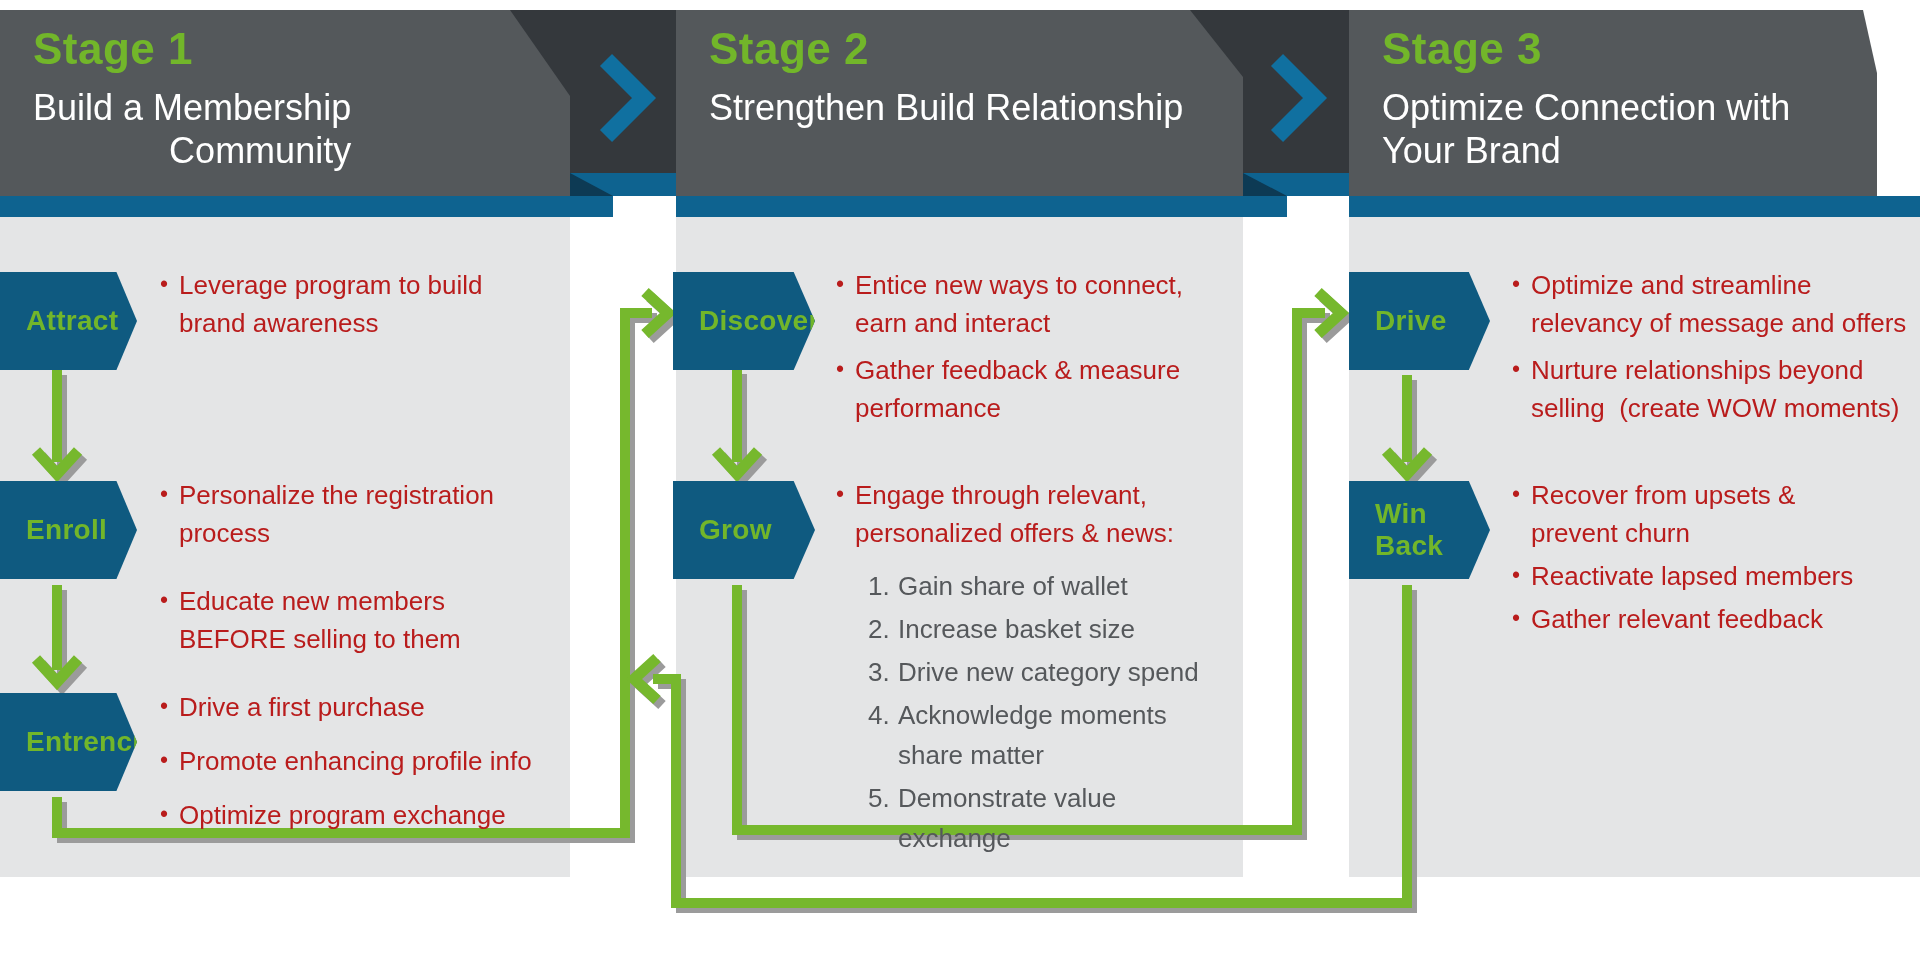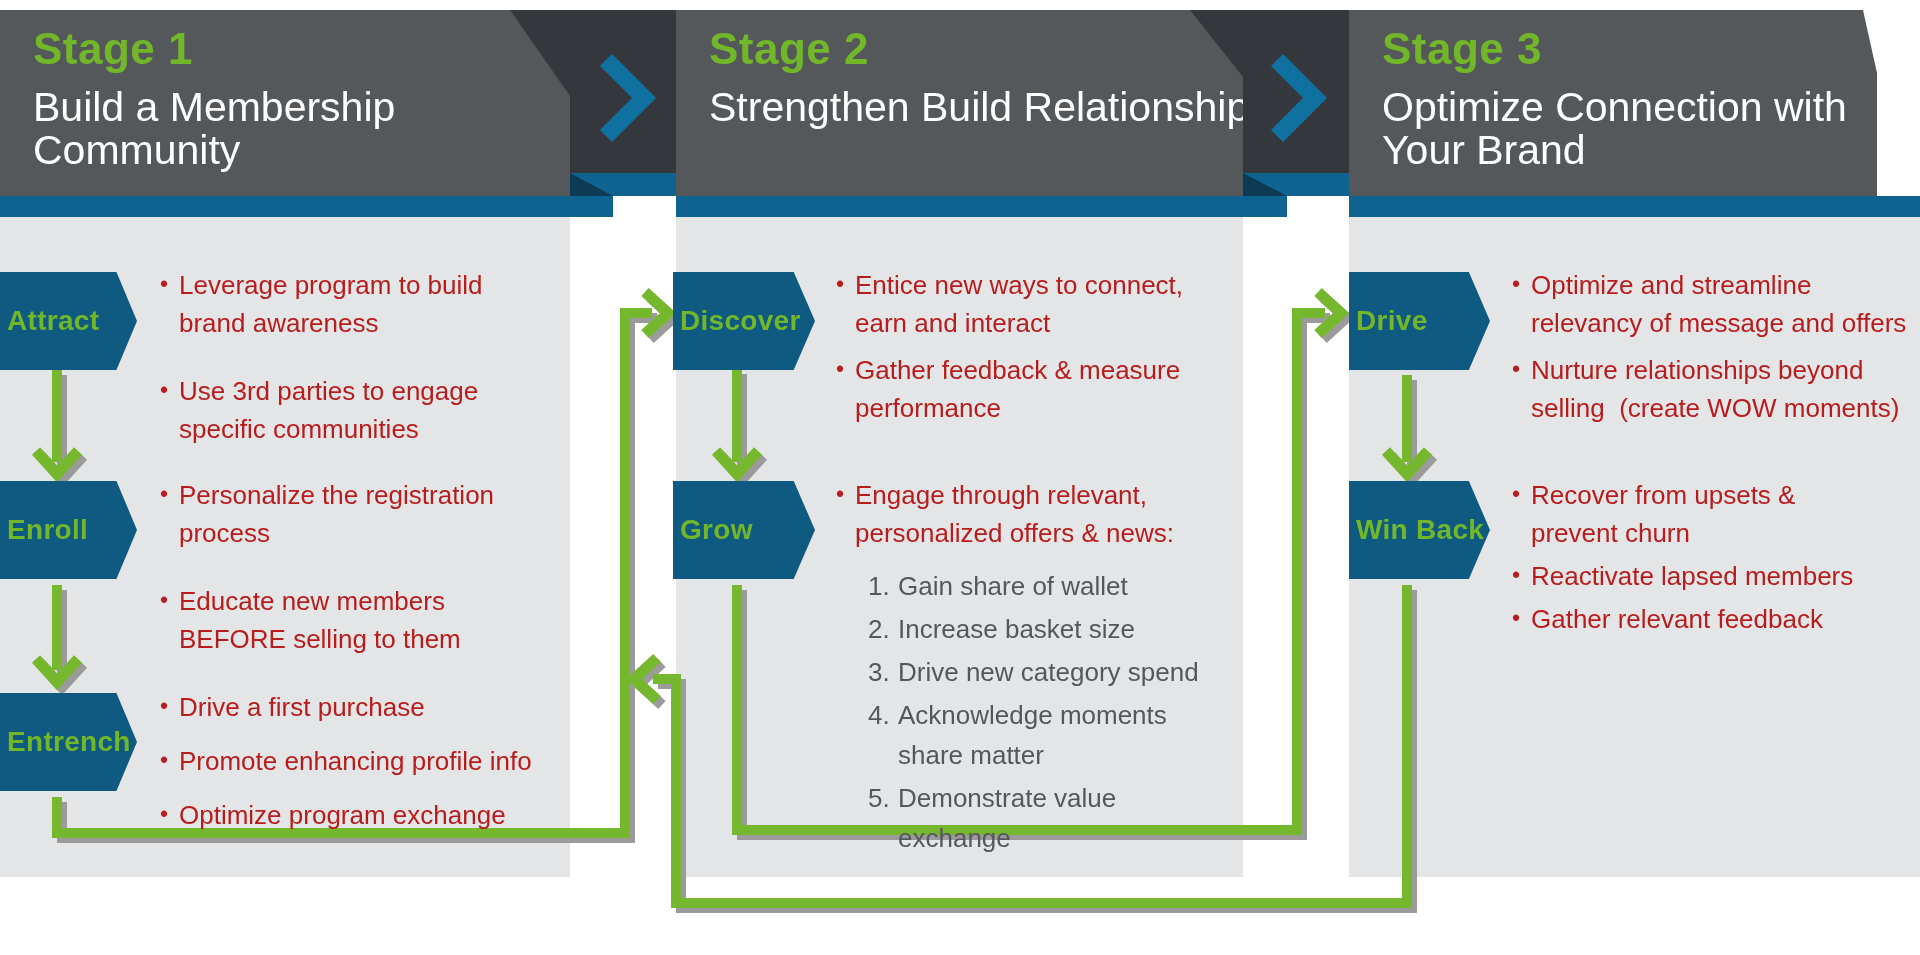--- a/index.html
+++ b/index.html
@@ -1,24 +1,24 @@
 <!DOCTYPE html>
 <html><head>
 <meta charset="utf-8">
 <style>
   html,body{margin:0;padding:0;background:#ffffff;font-family:"Liberation Sans",sans-serif;}
   #canvas{position:relative;width:1920px;height:955px;background:#ffffff;overflow:hidden;}
 
   
   .hdr{position:absolute;top:10px;height:186px;background:#54585b;z-index:2;}
-  .hdr-s1{left:0;width:570px;clip-path:polygon(0 0,510px 0,100% 86px,100% 100%,0 100%);}
+  .hdr-s1{left:0;width:570px;clip-path:polygon(0 0,510px 0,100% 86px,100% 100%,0 100%);text-align:right;}
   .hdr-s2{left:676px;width:567px;clip-path:polygon(0 0,514px 0,100% 67px,100% 100%,0 100%);}
   .hdr-s3{left:1349px;width:528px;clip-path:polygon(0 0,514px 0,100% 63px,100% 100%,0 100%);}
   .stage-title{position:absolute;left:33px;top:14px;font-size:44px;font-weight:bold;color:#72b62a;letter-spacing:.5px;}
-  .stage-sub{position:absolute;left:33px;top:76px;font-size:41px;color:#ffffff;line-height:43px;font-weight:400;}
+  .stage-sub{position:absolute;left:33px;top:76px;font-size:36px;color:#ffffff;line-height:43px;font-weight:400;}
 
   
   .gapblock{position:absolute;top:10px;height:163px;background:#34383c;z-index:1;}
   #gap1{left:503px;width:173px;}
   #gap2{left:1190px;width:159px;}
   .chev{position:absolute;z-index:3;}
   #chev1{left:594px;top:50px;}
   #chev2{left:1265px;top:50px;}
 
   
@@ -36,21 +36,21 @@
   
   .panel{position:absolute;top:217px;height:660px;background:#e4e5e6;z-index:0;}
   #panel1{left:0;width:570px;}
   #panel2{left:676px;width:567px;}
   #panel3{left:1349px;width:571px;}
 
   
   .badge{position:absolute;height:98px;background:#0f5a80;
     clip-path:polygon(0 0,85% 0,100% 50%,85% 100%,0 100%);
     color:#72b62a;font-weight:bold;font-size:28px;display:flex;align-items:center;
-    padding-left:7px;box-sizing:border-box;z-index:4;letter-spacing:.3px;}
+    padding-left:26px;box-sizing:border-box;z-index:4;letter-spacing:.3px;}
   #badge-attract{left:0;top:272px;width:137px;}
   #badge-enroll{left:0;top:481px;width:137px;}
   #badge-entrench{left:0;top:693px;width:137px;}
   #badge-discover{left:673px;top:272px;width:142px;}
   #badge-grow{left:673px;top:481px;width:142px;}
   #badge-retain{left:1349px;top:272px;width:141px;}
   #badge-winback{left:1349px;top:481px;width:141px;}
 
   
   .blist{position:absolute;z-index:3;font-size:26px;color:#b91c1c;line-height:38px;}
@@ -174,24 +174,20 @@
   <div class="badge" id="badge-winback">
     <span>Win Back</span>
   </div>
 
   <div class="blist" id="list-attract">
     <ul>
       <li>
         <span class="ln">Leverage program to build</span>
         <span class="ln">brand awareness</span>
       </li>
-      <li>
-        <span class="ln">Use 3rd parties to engage</span>
-        <span class="ln">specific communities</span>
-      </li>
     </ul>
   </div>
 
   <div class="blist" id="list-enroll">
     <ul>
       <li>
         <span class="ln">Personalize the registration</span>
         <span class="ln">process</span>
       </li>
       <li>

